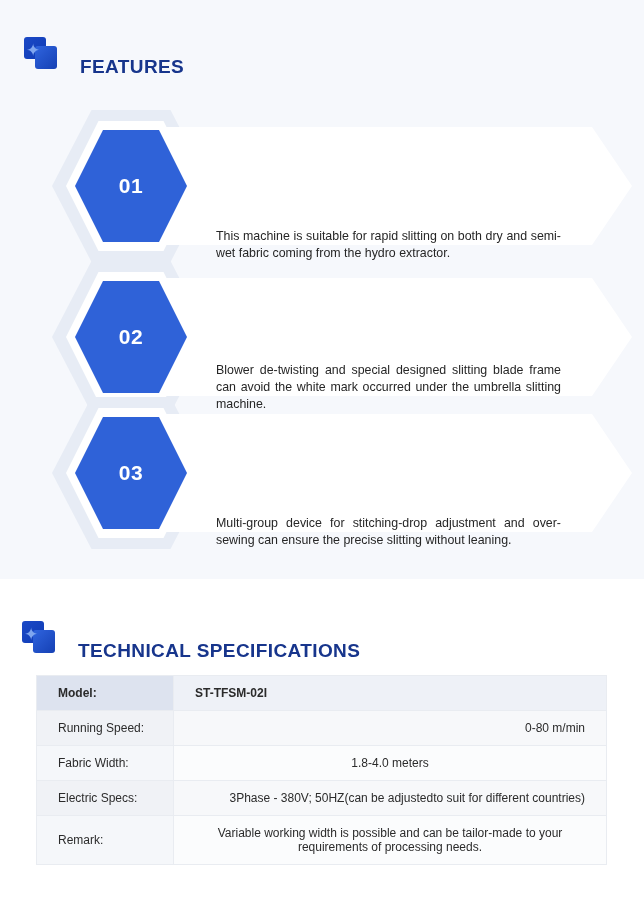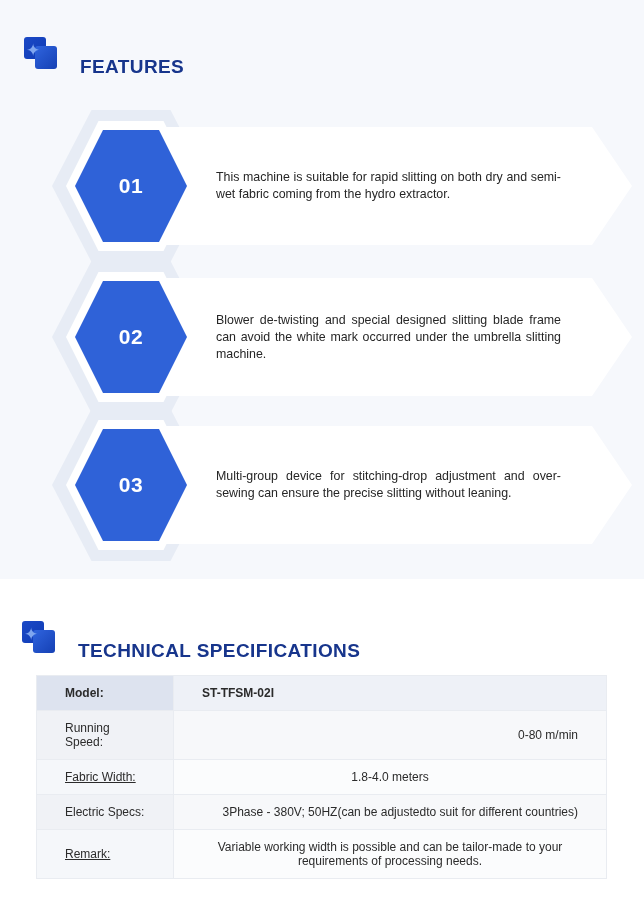--- a/index.html
+++ b/index.html
@@ -80,21 +80,21 @@
 
   
   .feature-row {
     position: absolute;
     left: 52px;
     width: 540px;
     height: 152px;
   }
   .feature-row.r1 { top: 110px; }
   .feature-row.r2 { top: 261px; }
-  .feature-row.r3 { top: 409px; }
+  .feature-row.r3 { top: 397px; }
 
   
   .hex-outer {
     position: absolute;
     left: 0;
     top: 0;
     width: 158px;
     height: 152px;
     background: #e7ecf5;
     clip-path: polygon(25% 0%, 75% 0%, 100% 50%, 75% 100%, 25% 100%, 0% 50%);
@@ -142,54 +142,54 @@
     letter-spacing: 0.5px;
   }
 
   .feature-text {
     position: absolute;
     left: 164px;
     top: 0;
     width: 345px;
     height: 152px;
     display: flex;
-    align-items: center;
+    align-items: flex-end;
   }
   .feature-text p {
     font-size: 12.4px;
     line-height: 17px;
     color: #262626;
     text-align: justify;
     text-justify: inter-word;
   }
 
   
   .specs-table {
     position: absolute;
     left: 36px;
     top: 675px;
     width: 571px;
     border-collapse: collapse;
     table-layout: fixed;
   }
   .specs-table td {
     border: 1px solid #e9ecf1;
-    padding: 10px 28px;
+    padding: 10px 21px;
     font-size: 12px;
     color: #2b2b2b;
     vertical-align: middle;
   }
   .specs-table col.label-col { width: 137px; }
 
   .specs-table tr.head-row td { background: #dde3ef; font-weight: bold; }
   .specs-table tr.head-row td.val { background: #eef1f7; margin-left: 32px; }
 
   .specs-table tr.odd  td.lbl { background: #f0f2f6; margin-left: 20px; }
   .specs-table tr.odd  td.val { background: #f7f8fa; text-align: right; }
-  .specs-table tr.even td.lbl { background: #f5f7fa; text-decoration: underline; }
+  .specs-table tr.even td.lbl { background: #f5f7fa; }
   .specs-table tr.even td.val { background: #fbfcfd; text-align: center; }
 
   .specs-table td.val.justify { text-align: justify; line-height: 14px; }
   .specs-table td.tall { height: 48px; }
 </style>
 </head>
 <body>
 
 <div class="page">
 

